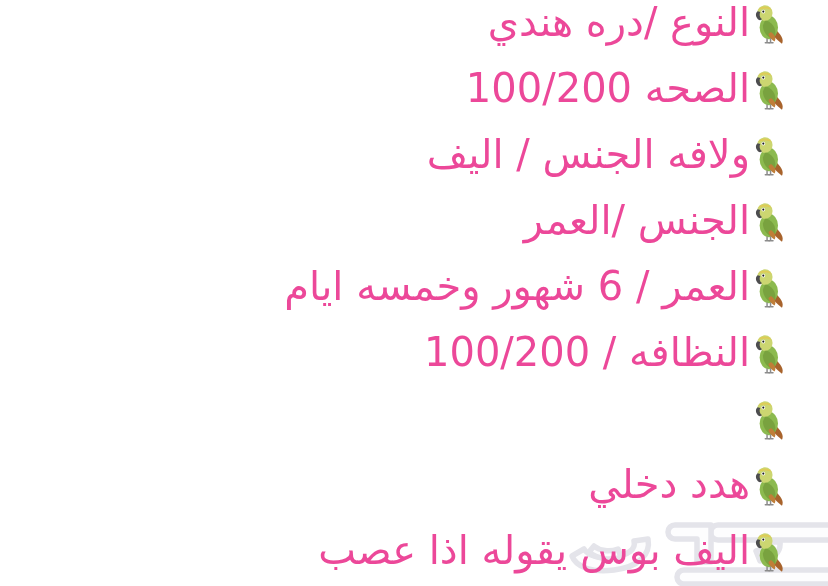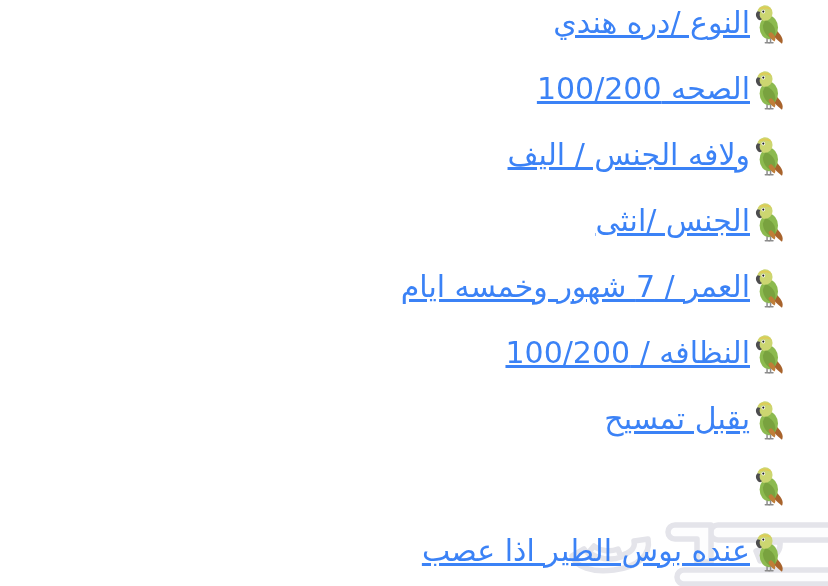--- a/index.html
+++ b/index.html
@@ -43,26 +43,25 @@
     width: 42px;
     height: 42px;
     flex: 0 0 42px;
     display: inline-flex;
     align-items: center;
     justify-content: center;
     transform: translateY(2px);
   }
   .emoji svg { width: 42px; height: 42px; display: block; }
   .line-text {
-    font-size: 30px;
+    font-size: 40px;
     line-height: 1.1;
-    color: #3b82f6;
+    color: #ec4899;
     white-space: nowrap;
     letter-spacing: 0;
-    text-decoration: underline;
   }
 </style>
 </head>
 <body>
 
 <div class="stage">
 
   <svg class="watermark" width="280" height="92" viewBox="0 0 280 92" fill="none" xmlns="http://www.w3.org/2000/svg">
     <g stroke="#e4e4ea" stroke-width="5.5" fill="#fdfdfe" stroke-linecap="round" stroke-linejoin="round">
 
@@ -199,53 +198,53 @@
           <circle cx="15.2" cy="9.8" r="1.2" fill="#1c1c1c"></circle>
 
           <g stroke="#8b8b8b" stroke-width="1.7" stroke-linecap="round">
             <path d="M19.5 41 v4"></path>
             <path d="M23.5 41 v4"></path>
             <path d="M17.5 45.3 h4.5"></path>
             <path d="M21.8 45.3 h4.5"></path>
           </g>
         </svg>
       </span>
-      <span class="line-text">الجنس /انثى</span>
-    </div>
-
-    <div class="row">
-      <span class="emoji">
-        <svg viewBox="0 0 48 48" xmlns="http://www.w3.org/2000/svg">
-
-          <path d="M28 29 C36 36 39 42 36.5 46.5 C33 44 26.5 38 24.5 34 Z" fill="#a8632c"></path>
-
-          <ellipse cx="21.5" cy="28" rx="10.5" ry="13.5" fill="#8cba4f"></ellipse>
-
-          <path d="M17.5 19.5 C29 23 31 34 27.5 42 C20 40 14.5 33 14.8 25.5 Z" fill="#79a23f"></path>
-
-          <path d="M24 33 C29 36.5 30 41 28 44 C24.5 42 21.5 38.5 21 35.5 Z" fill="#c07e38"></path>
-
-          <circle cx="17" cy="11.5" r="8.8" fill="#ccd671"></circle>
-
-          <path d="M9.5 8 C11 3.8 22 2.2 25 8.5 C21 5.5 13 6 9.5 8 Z" fill="#e0cb55"></path>
-
-          <path d="M8.8 9.5 C6 11.5 6.2 15.5 9 18.5 C10.8 20.3 13 20 13.6 18.4 C11 16.8 10.3 13 11.8 10.4 Z" fill="#4d4d4f"></path>
-
-          <circle cx="15.2" cy="9.8" r="2.1" fill="#ffffff"></circle>
-          <circle cx="15.2" cy="9.8" r="1.2" fill="#1c1c1c"></circle>
-
-          <g stroke="#8b8b8b" stroke-width="1.7" stroke-linecap="round">
-            <path d="M19.5 41 v4"></path>
-            <path d="M23.5 41 v4"></path>
-            <path d="M17.5 45.3 h4.5"></path>
-            <path d="M21.8 45.3 h4.5"></path>
-          </g>
-        </svg>
-      </span>
-      <span class="line-text">العمر / 7 شهور وخمسه ايام</span>
+      <span class="line-text">الجنس /العمر</span>
+    </div>
+
+    <div class="row">
+      <span class="emoji">
+        <svg viewBox="0 0 48 48" xmlns="http://www.w3.org/2000/svg">
+
+          <path d="M28 29 C36 36 39 42 36.5 46.5 C33 44 26.5 38 24.5 34 Z" fill="#a8632c"></path>
+
+          <ellipse cx="21.5" cy="28" rx="10.5" ry="13.5" fill="#8cba4f"></ellipse>
+
+          <path d="M17.5 19.5 C29 23 31 34 27.5 42 C20 40 14.5 33 14.8 25.5 Z" fill="#79a23f"></path>
+
+          <path d="M24 33 C29 36.5 30 41 28 44 C24.5 42 21.5 38.5 21 35.5 Z" fill="#c07e38"></path>
+
+          <circle cx="17" cy="11.5" r="8.8" fill="#ccd671"></circle>
+
+          <path d="M9.5 8 C11 3.8 22 2.2 25 8.5 C21 5.5 13 6 9.5 8 Z" fill="#e0cb55"></path>
+
+          <path d="M8.8 9.5 C6 11.5 6.2 15.5 9 18.5 C10.8 20.3 13 20 13.6 18.4 C11 16.8 10.3 13 11.8 10.4 Z" fill="#4d4d4f"></path>
+
+          <circle cx="15.2" cy="9.8" r="2.1" fill="#ffffff"></circle>
+          <circle cx="15.2" cy="9.8" r="1.2" fill="#1c1c1c"></circle>
+
+          <g stroke="#8b8b8b" stroke-width="1.7" stroke-linecap="round">
+            <path d="M19.5 41 v4"></path>
+            <path d="M23.5 41 v4"></path>
+            <path d="M17.5 45.3 h4.5"></path>
+            <path d="M21.8 45.3 h4.5"></path>
+          </g>
+        </svg>
+      </span>
+      <span class="line-text">العمر / 6 شهور وخمسه ايام</span>
     </div>
 
     <div class="row">
       <span class="emoji">
         <svg viewBox="0 0 48 48" xmlns="http://www.w3.org/2000/svg">
 
           <path d="M28 29 C36 36 39 42 36.5 46.5 C33 44 26.5 38 24.5 34 Z" fill="#a8632c"></path>
 
           <ellipse cx="21.5" cy="28" rx="10.5" ry="13.5" fill="#8cba4f"></ellipse>
 
@@ -295,80 +294,80 @@
           <circle cx="15.2" cy="9.8" r="1.2" fill="#1c1c1c"></circle>
 
           <g stroke="#8b8b8b" stroke-width="1.7" stroke-linecap="round">
             <path d="M19.5 41 v4"></path>
             <path d="M23.5 41 v4"></path>
             <path d="M17.5 45.3 h4.5"></path>
             <path d="M21.8 45.3 h4.5"></path>
           </g>
         </svg>
       </span>
-      <span class="line-text">يقبل تمسيح</span>
-    </div>
-
-    <div class="row">
-      <span class="emoji">
-        <svg viewBox="0 0 48 48" xmlns="http://www.w3.org/2000/svg">
-
-          <path d="M28 29 C36 36 39 42 36.5 46.5 C33 44 26.5 38 24.5 34 Z" fill="#a8632c"></path>
-
-          <ellipse cx="21.5" cy="28" rx="10.5" ry="13.5" fill="#8cba4f"></ellipse>
-
-          <path d="M17.5 19.5 C29 23 31 34 27.5 42 C20 40 14.5 33 14.8 25.5 Z" fill="#79a23f"></path>
-
-          <path d="M24 33 C29 36.5 30 41 28 44 C24.5 42 21.5 38.5 21 35.5 Z" fill="#c07e38"></path>
-
-          <circle cx="17" cy="11.5" r="8.8" fill="#ccd671"></circle>
-
-          <path d="M9.5 8 C11 3.8 22 2.2 25 8.5 C21 5.5 13 6 9.5 8 Z" fill="#e0cb55"></path>
-
-          <path d="M8.8 9.5 C6 11.5 6.2 15.5 9 18.5 C10.8 20.3 13 20 13.6 18.4 C11 16.8 10.3 13 11.8 10.4 Z" fill="#4d4d4f"></path>
-
-          <circle cx="15.2" cy="9.8" r="2.1" fill="#ffffff"></circle>
-          <circle cx="15.2" cy="9.8" r="1.2" fill="#1c1c1c"></circle>
-
-          <g stroke="#8b8b8b" stroke-width="1.7" stroke-linecap="round">
-            <path d="M19.5 41 v4"></path>
-            <path d="M23.5 41 v4"></path>
-            <path d="M17.5 45.3 h4.5"></path>
-            <path d="M21.8 45.3 h4.5"></path>
-          </g>
-        </svg>
-      </span>
-    </div>
-
-    <div class="row">
-      <span class="emoji">
-        <svg viewBox="0 0 48 48" xmlns="http://www.w3.org/2000/svg">
-
-          <path d="M28 29 C36 36 39 42 36.5 46.5 C33 44 26.5 38 24.5 34 Z" fill="#a8632c"></path>
-
-          <ellipse cx="21.5" cy="28" rx="10.5" ry="13.5" fill="#8cba4f"></ellipse>
-
-          <path d="M17.5 19.5 C29 23 31 34 27.5 42 C20 40 14.5 33 14.8 25.5 Z" fill="#79a23f"></path>
-
-          <path d="M24 33 C29 36.5 30 41 28 44 C24.5 42 21.5 38.5 21 35.5 Z" fill="#c07e38"></path>
-
-          <circle cx="17" cy="11.5" r="8.8" fill="#ccd671"></circle>
-
-          <path d="M9.5 8 C11 3.8 22 2.2 25 8.5 C21 5.5 13 6 9.5 8 Z" fill="#e0cb55"></path>
-
-          <path d="M8.8 9.5 C6 11.5 6.2 15.5 9 18.5 C10.8 20.3 13 20 13.6 18.4 C11 16.8 10.3 13 11.8 10.4 Z" fill="#4d4d4f"></path>
-
-          <circle cx="15.2" cy="9.8" r="2.1" fill="#ffffff"></circle>
-          <circle cx="15.2" cy="9.8" r="1.2" fill="#1c1c1c"></circle>
-
-          <g stroke="#8b8b8b" stroke-width="1.7" stroke-linecap="round">
-            <path d="M19.5 41 v4"></path>
-            <path d="M23.5 41 v4"></path>
-            <path d="M17.5 45.3 h4.5"></path>
-            <path d="M21.8 45.3 h4.5"></path>
-          </g>
-        </svg>
-      </span>
-      <span class="line-text">عنده بوس الطير اذا عصب</span>
+    </div>
+
+    <div class="row">
+      <span class="emoji">
+        <svg viewBox="0 0 48 48" xmlns="http://www.w3.org/2000/svg">
+
+          <path d="M28 29 C36 36 39 42 36.5 46.5 C33 44 26.5 38 24.5 34 Z" fill="#a8632c"></path>
+
+          <ellipse cx="21.5" cy="28" rx="10.5" ry="13.5" fill="#8cba4f"></ellipse>
+
+          <path d="M17.5 19.5 C29 23 31 34 27.5 42 C20 40 14.5 33 14.8 25.5 Z" fill="#79a23f"></path>
+
+          <path d="M24 33 C29 36.5 30 41 28 44 C24.5 42 21.5 38.5 21 35.5 Z" fill="#c07e38"></path>
+
+          <circle cx="17" cy="11.5" r="8.8" fill="#ccd671"></circle>
+
+          <path d="M9.5 8 C11 3.8 22 2.2 25 8.5 C21 5.5 13 6 9.5 8 Z" fill="#e0cb55"></path>
+
+          <path d="M8.8 9.5 C6 11.5 6.2 15.5 9 18.5 C10.8 20.3 13 20 13.6 18.4 C11 16.8 10.3 13 11.8 10.4 Z" fill="#4d4d4f"></path>
+
+          <circle cx="15.2" cy="9.8" r="2.1" fill="#ffffff"></circle>
+          <circle cx="15.2" cy="9.8" r="1.2" fill="#1c1c1c"></circle>
+
+          <g stroke="#8b8b8b" stroke-width="1.7" stroke-linecap="round">
+            <path d="M19.5 41 v4"></path>
+            <path d="M23.5 41 v4"></path>
+            <path d="M17.5 45.3 h4.5"></path>
+            <path d="M21.8 45.3 h4.5"></path>
+          </g>
+        </svg>
+      </span>
+      <span class="line-text">هدد دخلي</span>
+    </div>
+
+    <div class="row">
+      <span class="emoji">
+        <svg viewBox="0 0 48 48" xmlns="http://www.w3.org/2000/svg">
+
+          <path d="M28 29 C36 36 39 42 36.5 46.5 C33 44 26.5 38 24.5 34 Z" fill="#a8632c"></path>
+
+          <ellipse cx="21.5" cy="28" rx="10.5" ry="13.5" fill="#8cba4f"></ellipse>
+
+          <path d="M17.5 19.5 C29 23 31 34 27.5 42 C20 40 14.5 33 14.8 25.5 Z" fill="#79a23f"></path>
+
+          <path d="M24 33 C29 36.5 30 41 28 44 C24.5 42 21.5 38.5 21 35.5 Z" fill="#c07e38"></path>
+
+          <circle cx="17" cy="11.5" r="8.8" fill="#ccd671"></circle>
+
+          <path d="M9.5 8 C11 3.8 22 2.2 25 8.5 C21 5.5 13 6 9.5 8 Z" fill="#e0cb55"></path>
+
+          <path d="M8.8 9.5 C6 11.5 6.2 15.5 9 18.5 C10.8 20.3 13 20 13.6 18.4 C11 16.8 10.3 13 11.8 10.4 Z" fill="#4d4d4f"></path>
+
+          <circle cx="15.2" cy="9.8" r="2.1" fill="#ffffff"></circle>
+          <circle cx="15.2" cy="9.8" r="1.2" fill="#1c1c1c"></circle>
+
+          <g stroke="#8b8b8b" stroke-width="1.7" stroke-linecap="round">
+            <path d="M19.5 41 v4"></path>
+            <path d="M23.5 41 v4"></path>
+            <path d="M17.5 45.3 h4.5"></path>
+            <path d="M21.8 45.3 h4.5"></path>
+          </g>
+        </svg>
+      </span>
+      <span class="line-text">اليف بوس يقوله اذا عصب</span>
     </div>
   </div>
 
 </div>
 
 </body></html>

